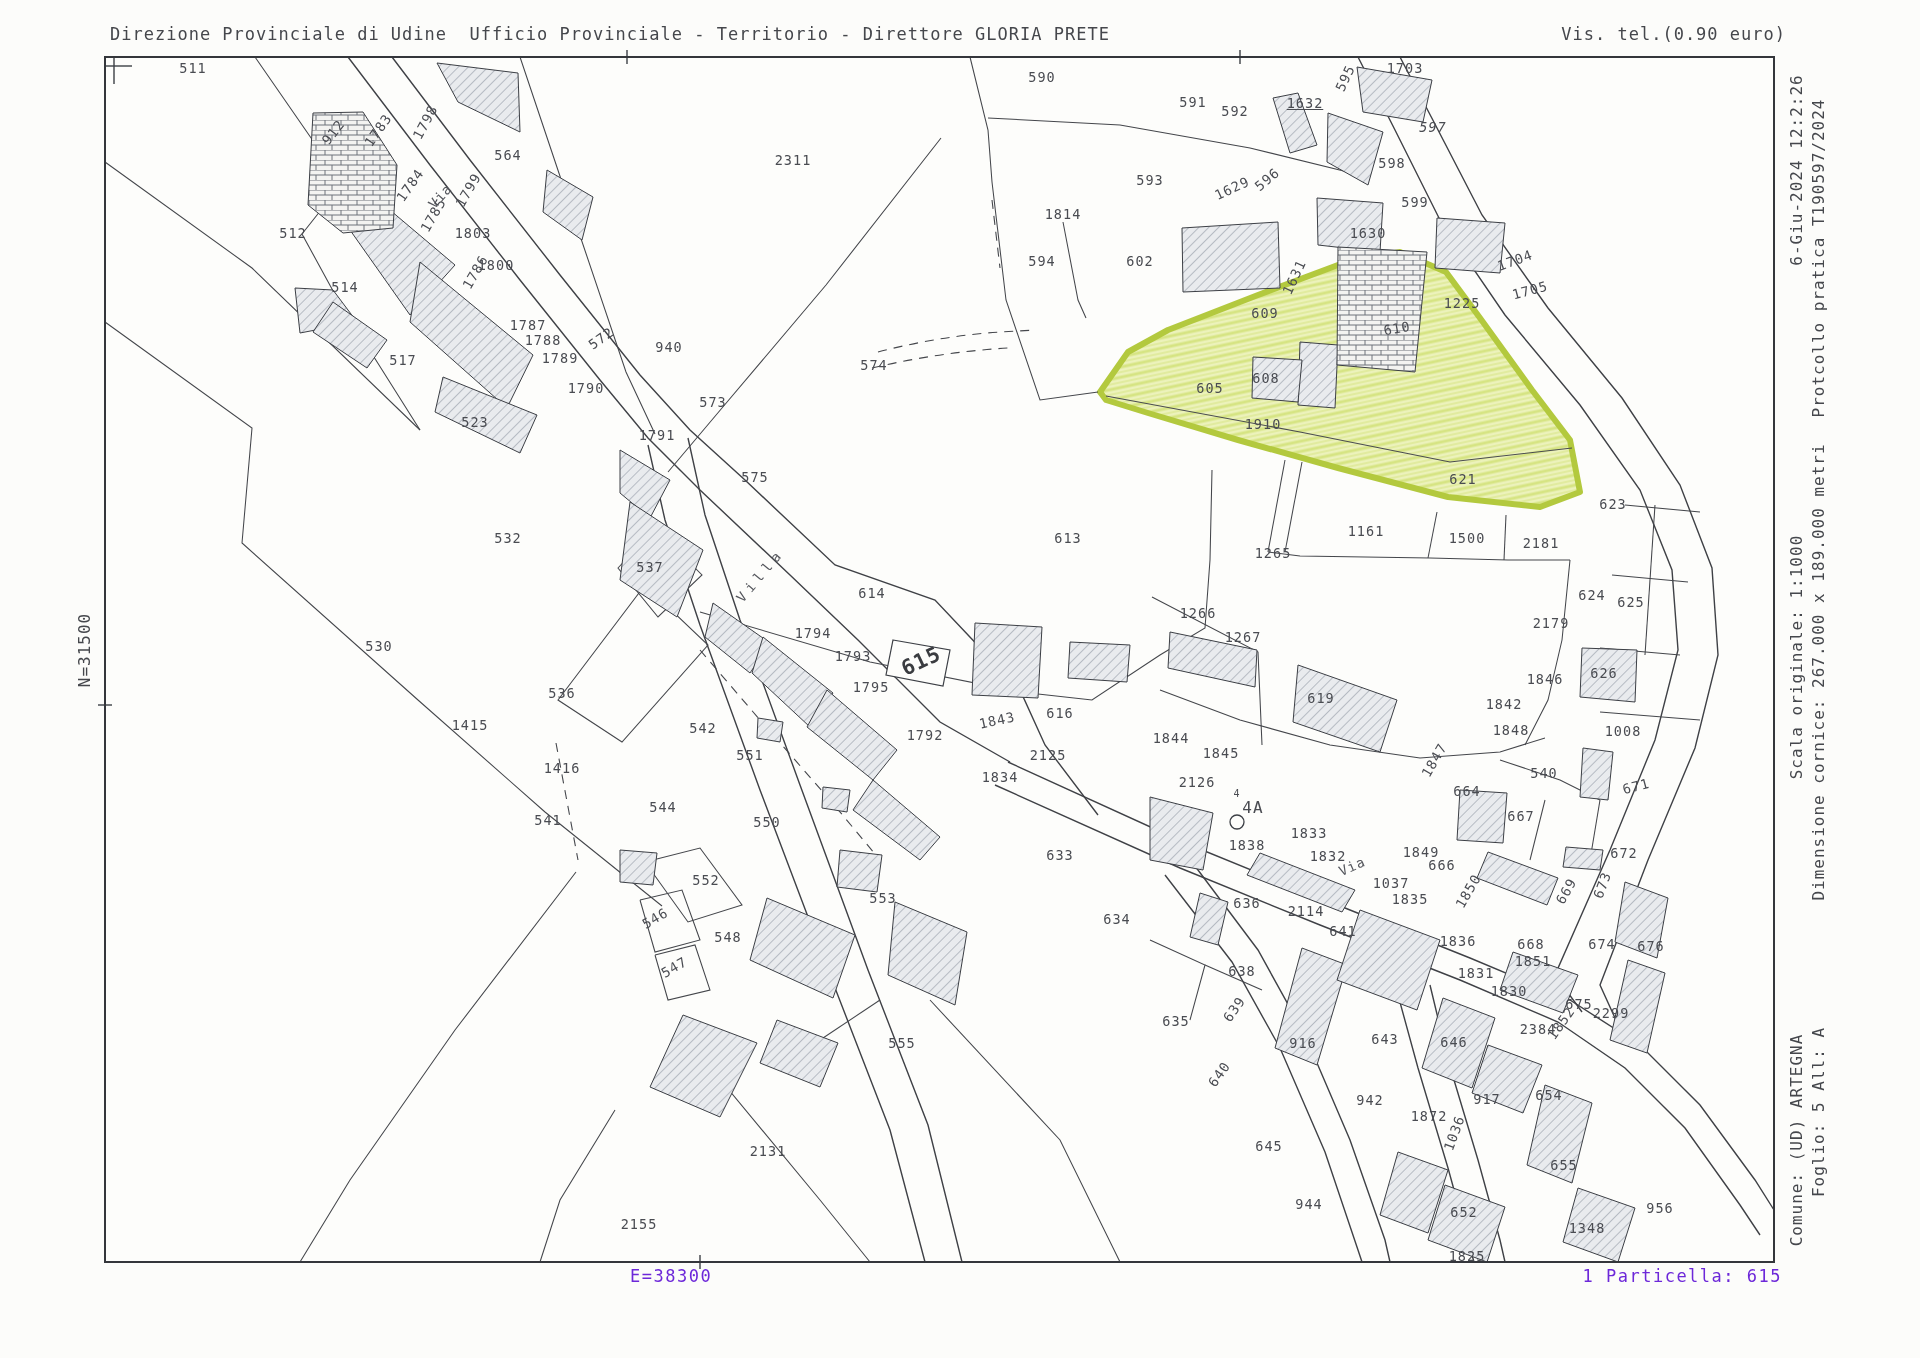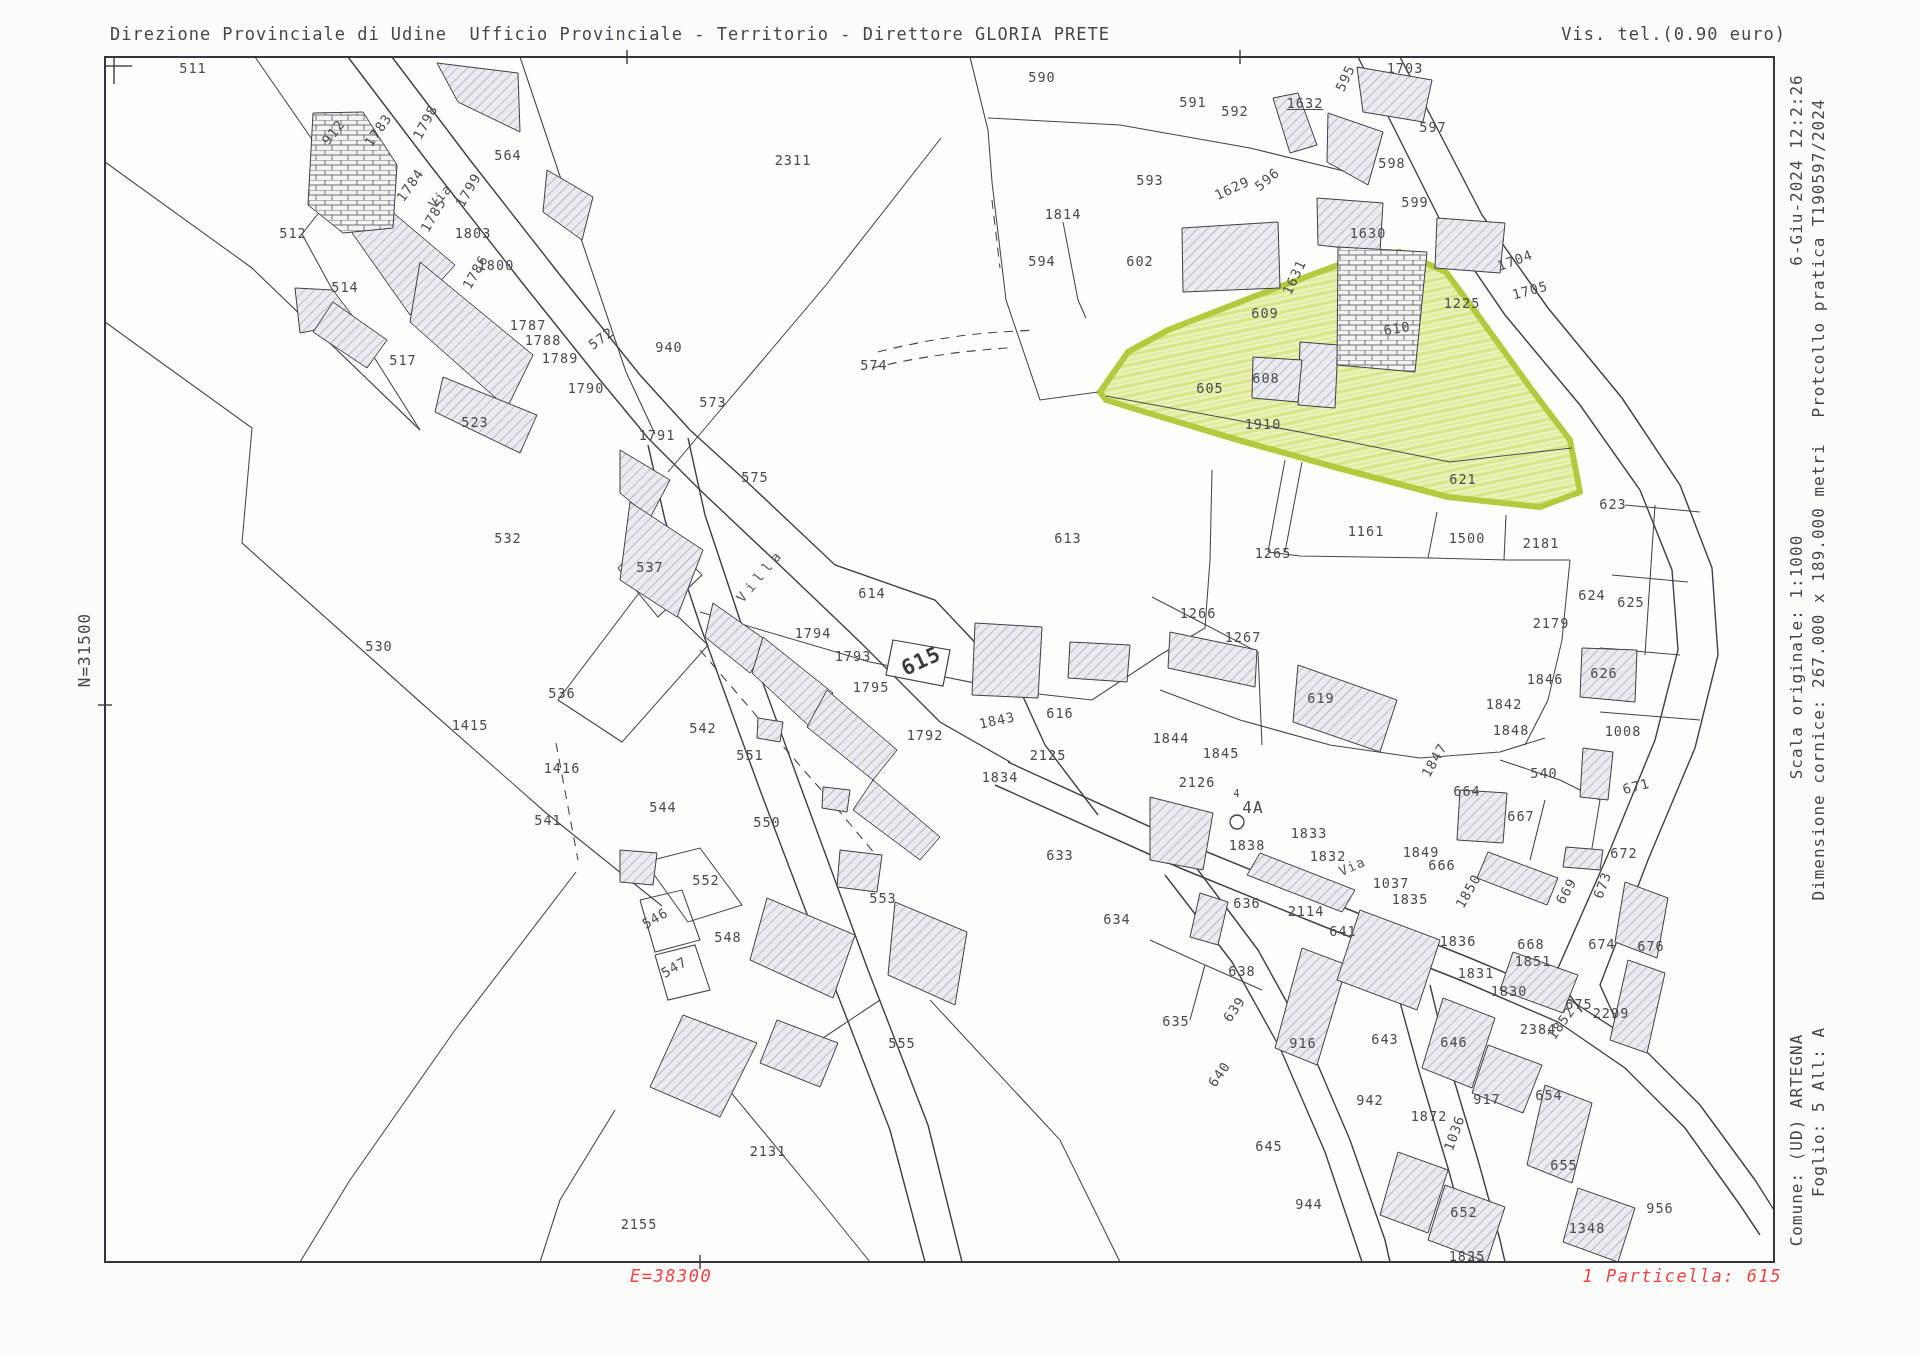--- a/index.html
+++ b/index.html
@@ -4,21 +4,21 @@
 <style>
   html,body{margin:0;padding:0;background:#e8e8e6;}
   .page{position:relative;width:1920px;height:1358px;background:#fcfcfa;overflow:hidden;
         font-family:"DejaVu Sans Mono","Liberation Mono",monospace;color:#3c3e43;padding-left:12px;}
   .map-svg{position:absolute;left:0;top:0;}
   .hdr{position:absolute;top:24px;font-size:17px;letter-spacing:1px;white-space:pre;color:#45474c;}
   .hdr-left{left:110px;}
   .hdr-right{right:146px;}
   .vtext{position:absolute;font-size:16px;letter-spacing:1px;white-space:pre;color:#45474c;
          transform:translate(-50%,-50%) rotate(-90deg);}
-  .ftr{position:absolute;font-size:17px;letter-spacing:1.5px;white-space:pre;color:#ef4444;font-style:italic;}
+  .ftr{position:absolute;font-size:17px;letter-spacing:1.5px;white-space:pre;color:#6d28d9;}
   #labels{position:absolute;left:0;top:0;width:1920px;height:1358px;pointer-events:none;}
   .plabel{position:absolute;font-size:13.5px;letter-spacing:1px;white-space:pre;color:#4a4c52;
           font-family:"DejaVu Sans Mono","Liberation Mono",monospace;}
   .plabel.road-label{color:#54565c;}
   .plabel.target-parcel-label{font-weight:bold;color:#3a3c40;}
 </style>
 </head>
 <body>
 
 <div class="page">
@@ -235,21 +235,21 @@
       <div class="plabel" style="left: 669px; top: 347px; transform: translate(-50%, -50%);">940</div>
       <div class="plabel" style="left: 713px; top: 402px; transform: translate(-50%, -50%);">573</div>
       <div class="plabel" style="left: 874px; top: 365px; transform: translate(-50%, -50%);">574</div>
       <div class="plabel" style="left: 657px; top: 435px; transform: translate(-50%, -50%);">1791</div>
       <div class="plabel" style="left: 755px; top: 477px; transform: translate(-50%, -50%);">575</div>
       <div class="plabel" style="left: 1193px; top: 102px; transform: translate(-50%, -50%);">591</div>
       <div class="plabel" style="left: 1235px; top: 111px; transform: translate(-50%, -50%);">592</div>
       <div class="plabel" style="left: 1305px; top: 103px; transform: translate(-50%, -50%); text-decoration: underline;">1632</div>
       <div class="plabel" style="left: 1345px; top: 78px; transform: translate(-50%, -50%) rotate(-65deg);">595</div>
       <div class="plabel" style="left: 1405px; top: 68px; transform: translate(-50%, -50%);">1703</div>
-      <div class="plabel" style="left: 1433px; top: 127px; transform: translate(-50%, -50%);">597</div>
+      <div class="plabel" style="left: 1433px; top: 127px; transform: translate(-50%, -50%); font-style: italic;">597</div>
       <div class="plabel" style="left: 1392px; top: 163px; transform: translate(-50%, -50%);">598</div>
       <div class="plabel" style="left: 1232px; top: 188px; transform: translate(-50%, -50%) rotate(-25deg);">1629</div>
       <div class="plabel" style="left: 1267px; top: 179px; transform: translate(-50%, -50%) rotate(-40deg);">596</div>
       <div class="plabel" style="left: 1415px; top: 202px; transform: translate(-50%, -50%);">599</div>
       <div class="plabel" style="left: 1368px; top: 233px; transform: translate(-50%, -50%);">1630</div>
       <div class="plabel" style="left: 1294px; top: 277px; transform: translate(-50%, -50%) rotate(-65deg);">1631</div>
       <div class="plabel" style="left: 1265px; top: 313px; transform: translate(-50%, -50%);">609</div>
       <div class="plabel" style="left: 1515px; top: 260px; transform: translate(-50%, -50%) rotate(-20deg);">1704</div>
       <div class="plabel" style="left: 1530px; top: 290px; transform: translate(-50%, -50%) rotate(-15deg);">1705</div>
       <div class="plabel" style="left: 1462px; top: 303px; transform: translate(-50%, -50%);">1225</div>

